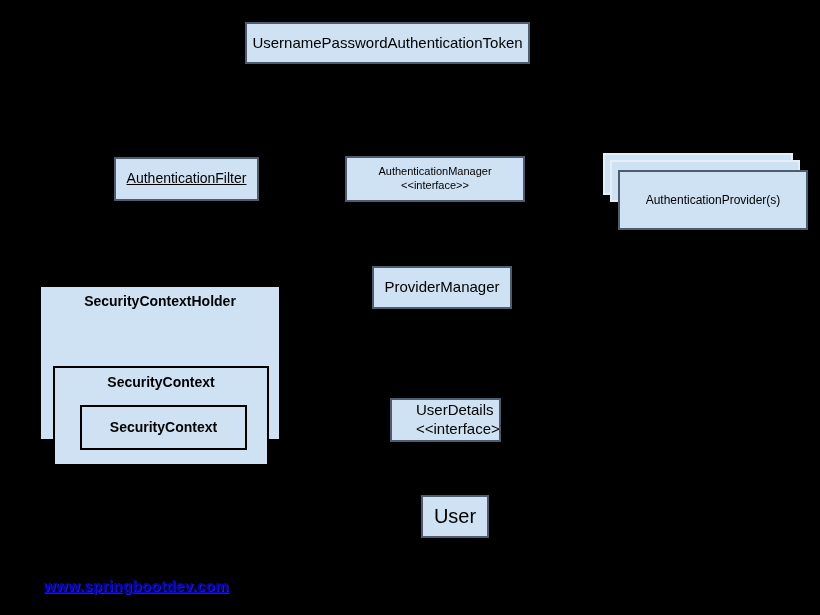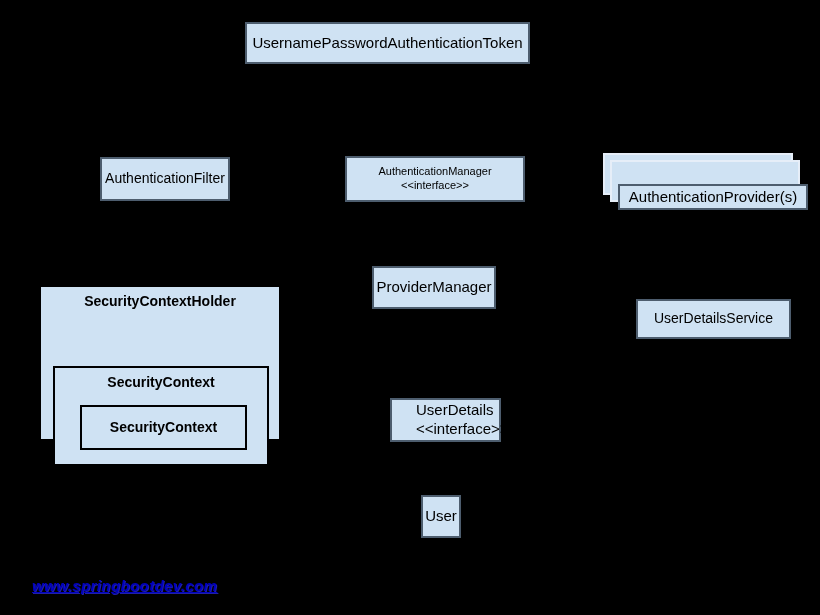--- a/index.html
+++ b/index.html
@@ -41,78 +41,74 @@
     justify-content: flex-start;
     padding-top: 6px;
   }
   .left-align {
     align-items: flex-start;
     text-align: left;
     padding-left: 24px;
   }
   .footer-link {
     position: absolute;
-    left: 32px;
+    left: 44px;
     top: 577px;
     font-size: 15px;
     font-weight: bold;
     letter-spacing: 0.4px;
     color: #0000bf;
     text-decoration: underline;
     text-shadow: 1px 1px 0 #2020a8;
     cursor: pointer;
-    font-style: italic;
   }
 </style>
 </head>
 <body>
 
 <div class="canvas">
 
   <div class="box" style="left:245px; top:22px; width:285px; height:42px; font-size:15px;">
     <span>UsernamePasswordAuthenticationToken</span>
   </div>
 
-  <div class="box" style="left:100px; top:157px; width:130px; height:44px;">
+  <div class="box" style="left:114px; top:157px; width:145px; height:44px;text-decoration:underline;">
     <span>AuthenticationFilter</span>
   </div>
 
   <div class="box" style="left:345px; top:156px; width:180px; height:46px; font-size:11px;">
     <span>AuthenticationManager</span>
     <span>&lt;&lt;interface&gt;&gt;</span>
   </div>
 
   <div class="box stack-back" style="left:603px; top:153px; width:190px; height:42px;"></div>
   <div class="box stack-back" style="left:610px; top:160px; width:190px; height:42px;"></div>
-  <div class="box" style="left:618px; top:184px; width:190px; height:26px; font-size:15px;">
+  <div class="box" style="left:618px; top:170px; width:190px; height:60px; font-size:12px;">
     <span>AuthenticationProvider(s)</span>
   </div>
 
-  <div class="box" style="left:372px; top:266px; width:124px; height:43px; font-size:15px;">
+  <div class="box" style="left:372px; top:266px; width:140px; height:43px; font-size:15px;">
     <span>ProviderManager</span>
   </div>
 
-  <div class="box" style="left:636px; top:299px; width:155px; height:40px;">
-    <span>UserDetailsService</span>
-  </div>
 
   <div class="box nested header-box" style="left:39px; top:285px; width:242px; height:156px;">
     <span>SecurityContextHolder</span>
     <div class="box nested header-box" style="left:12px; top:32px; width:216px; height:100px;margin-top:47px;">
       <span>SecurityContext</span>
       <div class="box nested" style="left:25px; top:37px; width:167px; height:45px;">
         <span>SecurityContext</span>
       </div>
     </div>
   </div>
 
   <div class="box left-align" style="left:390px; top:398px; width:111px; height:44px; font-size:15px;">
     <span>UserDetails</span>
     <span>&lt;&lt;interface&gt;&gt;</span>
   </div>
 
-  <div class="box" style="left:421px; top:495px; width:40px; height:43px; font-size:15px;">
+  <div class="box" style="left:421px; top:495px; width:68px; height:43px; font-size:20px;">
     <span>User</span>
   </div>
 
   <a class="footer-link">www.springbootdev.com</a>
 
 </div>
 
 </body></html>

